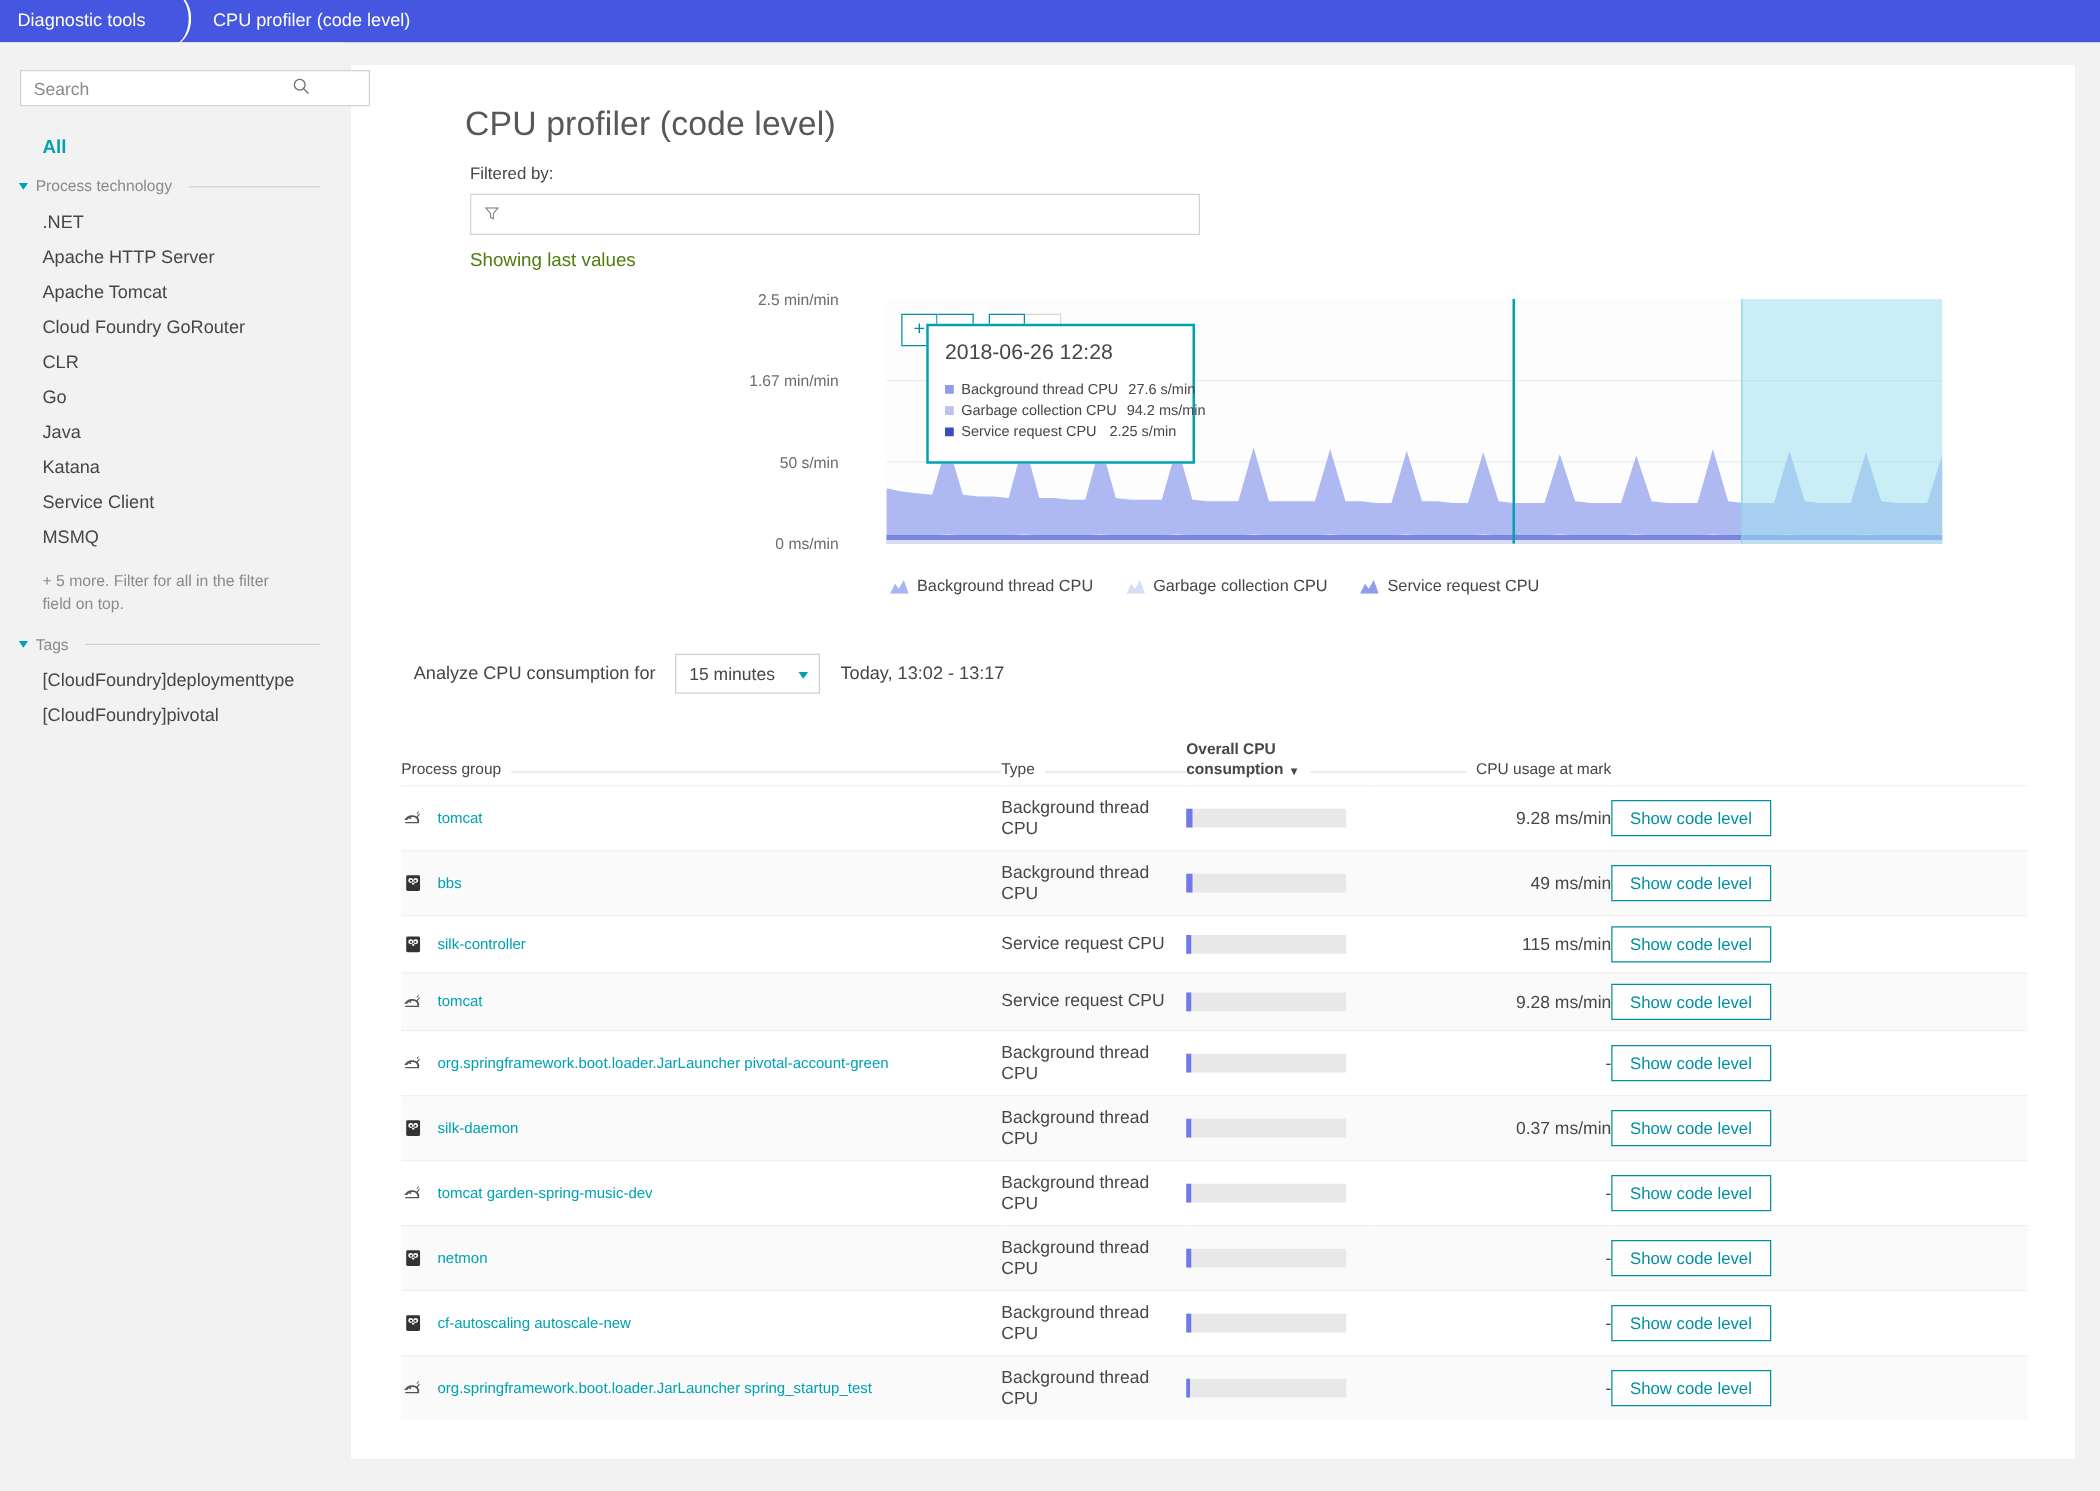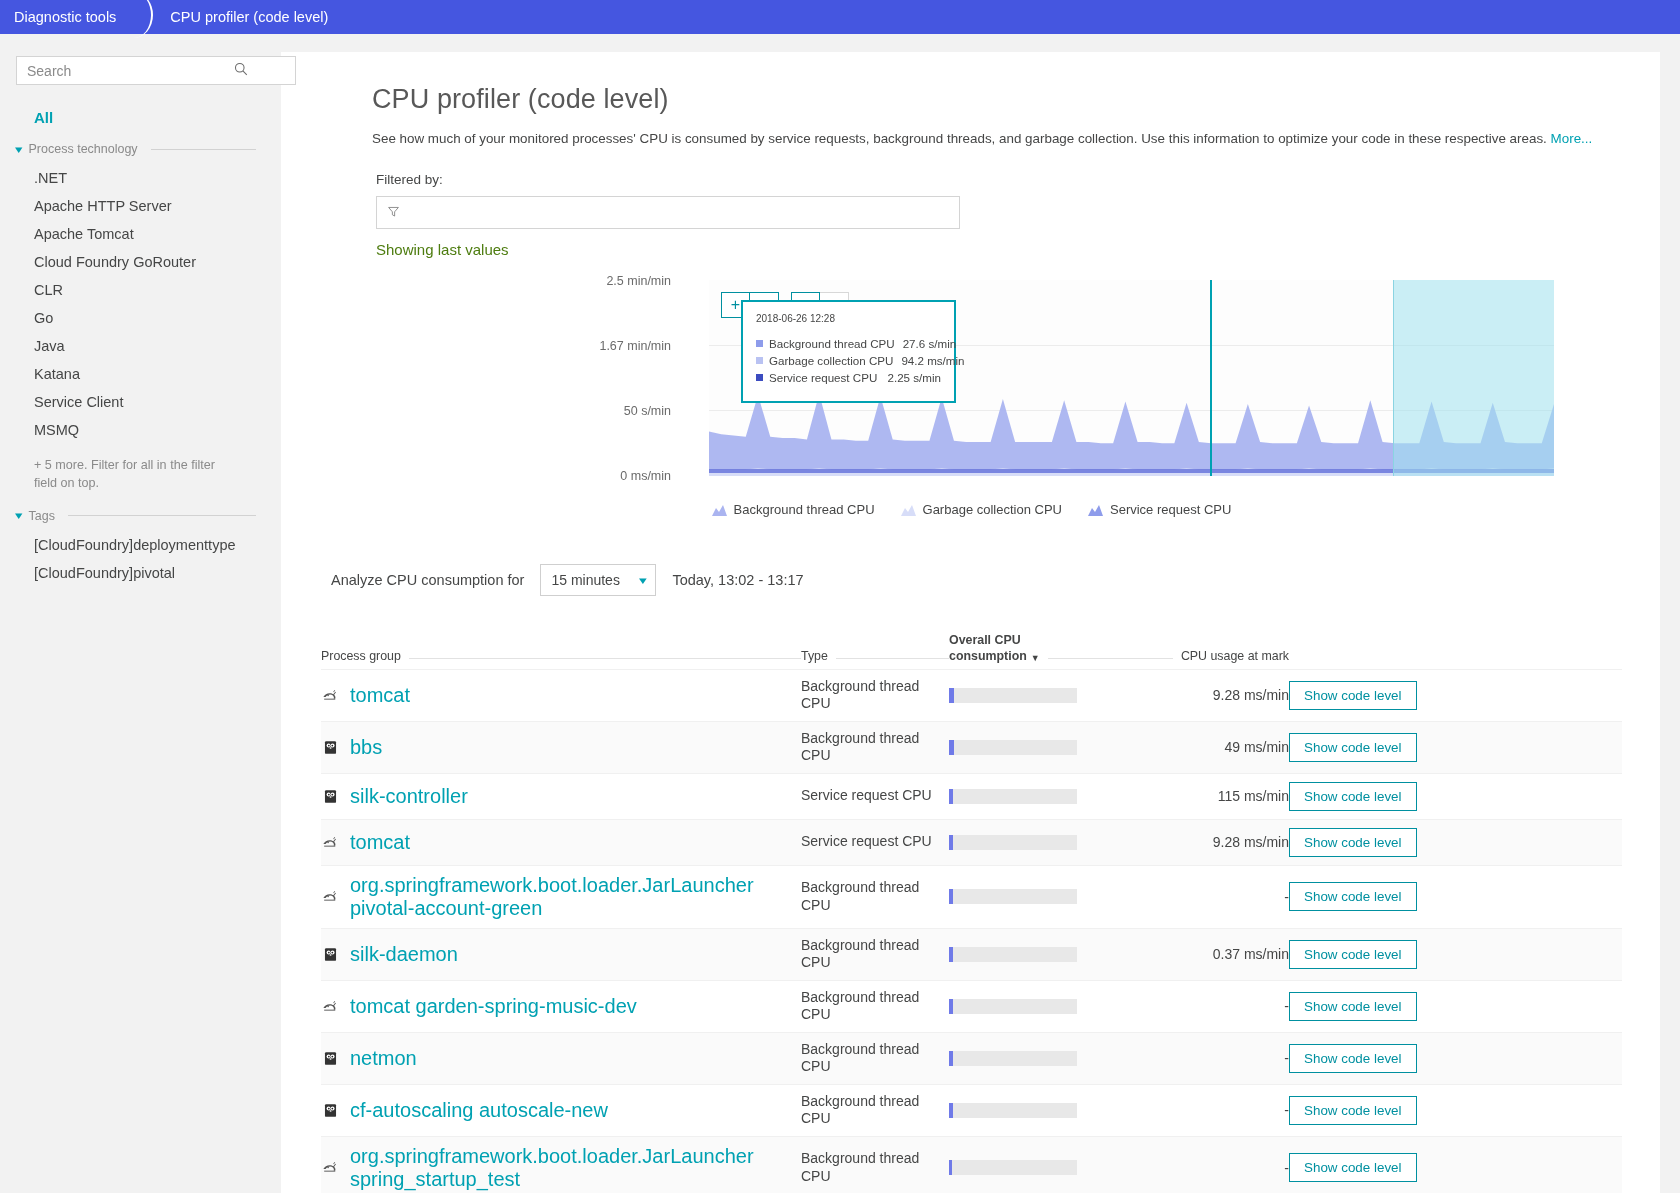--- a/index.html
+++ b/index.html
@@ -89,21 +89,21 @@
     display:flex; align-items:center; justify-content:center; font-size:16px; cursor:pointer;
     font-family:"Liberation Sans", sans-serif;
   }
   .cbtn + .cbtn { border-left:none; }
   .cbtn.disabled { border-color:#d8d8d8; color:#b5b5b5; }
 
   .tooltip {
     position:absolute; left:420px; top:20px; width:215px;
     background:#fff; border:2px solid #00a1b2; padding:11px 13px 13px 13px; z-index:6;
   }
-  .tt-date { font-size:10px; color:#454646; margin-bottom:13px; }
+  .tt-date { font-size:17px; color:#454646; margin-bottom:13px; }
   .tt-row { display:flex; align-items:center; font-size:11.6px; color:#454646; margin-bottom:4px; }
   .tt-sq { width:7px; height:7px; margin-right:6px; flex:0 0 7px; }
   .tt-name { flex:1; white-space:nowrap; }
   .tt-val { margin-left:8px; white-space:nowrap; }
 
   .xaxis { position:absolute; left:388px; right:68px; top:198px; height:22px; }
   .xlab { position:absolute; font-size:12.3px; color:#6b6b6b; transform:translateX(-50%); }
 
   .legend { position:absolute; left:0; right:0; top:222px; display:flex; justify-content:center; gap:26px; }
   .lg { display:flex; align-items:center; gap:7px; font-size:13px; color:#454646; cursor:pointer; }
@@ -131,21 +131,21 @@
   .th-rule { flex:1; height:1px; background:#e2e2e2; margin-left:8px; margin-bottom:4px; }
   th.bold-h .th-txt { font-weight:bold; }
   .sortcaret { font-size:9px; margin-left:4px; }
 
   table.t tbody tr { height:40px; }
   table.t tbody tr.alt { background:#fafafa; }
   table.t tbody td { padding:8px 0; font-size:14px; vertical-align:middle; border-top:1px solid #f0f0f0; }
   td.c-name { padding-left:14px; }
   .pg { display:flex; align-items:center; gap:10px; }
   .pg-ico { width:19px; height:19px; flex:0 0 19px; }
-  .pg-link { color:#00a1b2; font-size:20px; cursor:pointer; }
+  .pg-link { color:#00a1b2; font-size:12px; cursor:pointer; }
   td.c-type { color:#454646; font-size:13.6px; line-height:1.25; padding-right:12px; }
   .bar-outer { width:128px; height:15px; background:#e8e8e8; position:relative; }
   .bar-inner { position:absolute; left:0; top:0; bottom:0; background:#6f7ae8; }
   td.c-mark { text-align:right; font-size:13.8px; color:#454646; padding-right:18px; }
   td.c-act { text-align:left; }
   .show-btn {
     display:inline-block; border:1px solid #0090a0; color:#0090a0; background:#fff;
     padding:6px 14px; font-size:13.4px; cursor:pointer; font-family:"Liberation Sans", sans-serif;
   }
 </style>
@@ -197,24 +197,20 @@
     </div>
     <div class="side-item">[CloudFoundry]deploymenttype</div>
     <div class="side-item">[CloudFoundry]pivotal</div>
   </div>
 
   <div class="main">
     <div class="card">
       <div class="inner">
 
         <h1 class="title">CPU profiler (code level)</h1>
-        <div class="subtitle">
-          <span>See how much of your monitored processes' CPU is consumed by service requests, background threads, and garbage collection. Use this information to optimize your code in these respective areas.</span>
-          <a href="#">More...</a>
-        </div>
 
         <div class="filter-label">Filtered by:</div>
         <div class="filter-box">
           <span>
             <svg width="13" height="13" viewBox="0 0 16 16">
                 <polygon points="2,3 14,3 9.4,8.4 9.4,13.6 6.6,12 6.6,8.4" fill="none" stroke="#777" stroke-width="1"></polygon>
               </svg>
           </span>
         </div>
         <div class="showing">Showing last values</div>

